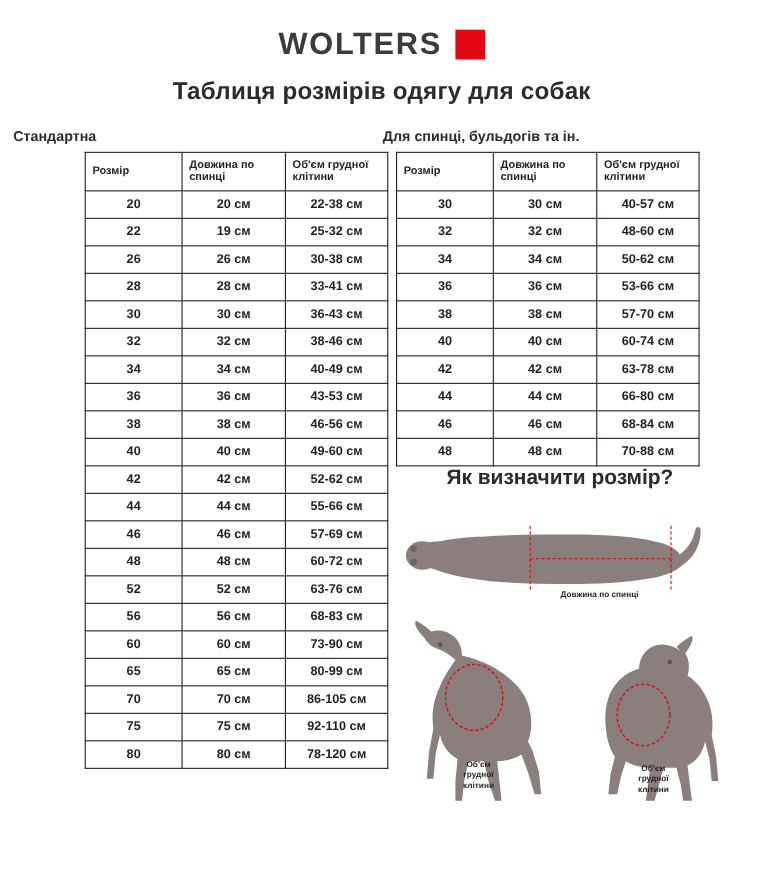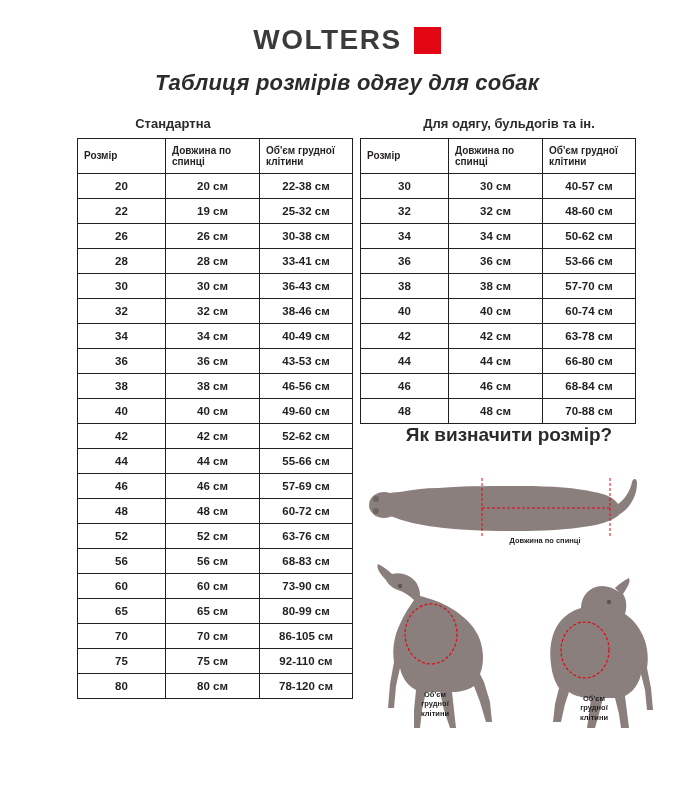--- a/index.html
+++ b/index.html
@@ -34,36 +34,35 @@
     background: #e30613;
     display: inline-block;
   }
   .page-title {
     text-align: center;
     font-size: 22px;
     font-weight: bold;
     color: #2b2b2b;
     margin-top: 14px;
     letter-spacing: 0.2px;
-    font-style: italic;
   }
   .columns {
     display: flex;
     padding: 0 12px;
     margin-top: 20px;
     gap: 14px;
   }
   .col-left {
     width: 322px;
   }
   .col-right {
     width: 322px;
   }
   .table-caption {
-    text-align: center;
+    text-align: left;
     font-size: 13px;
     font-weight: bold;
     color: #2b2b2b;
     margin-bottom: 7px;
   }
   table.size-table {
     border-collapse: collapse;
     width: 245px;
     margin: 0 auto;
     table-layout: fixed;
@@ -253,21 +252,21 @@
           <tr>
             <td class="c0">80</td>
             <td class="c1">80 см</td>
             <td class="c2">78-120 см</td>
           </tr>
         </tbody>
     </table>
   </div>
 
   <div class="col-right">
-    <div class="table-caption">Для одягу, бульдогів та ін.</div>
+    <div class="table-caption">Для спинці, бульдогів та ін.</div>
     <table class="size-table">
       <thead>
         <tr>
           <th class="c0 th-left">Розмір</th>
           <th class="c1 th-left">Довжина по спинці</th>
           <th class="c2 th-left">Об'єм грудної клітини</th>
         </tr>
       </thead>
       <tbody id="special-body">
           <tr>

